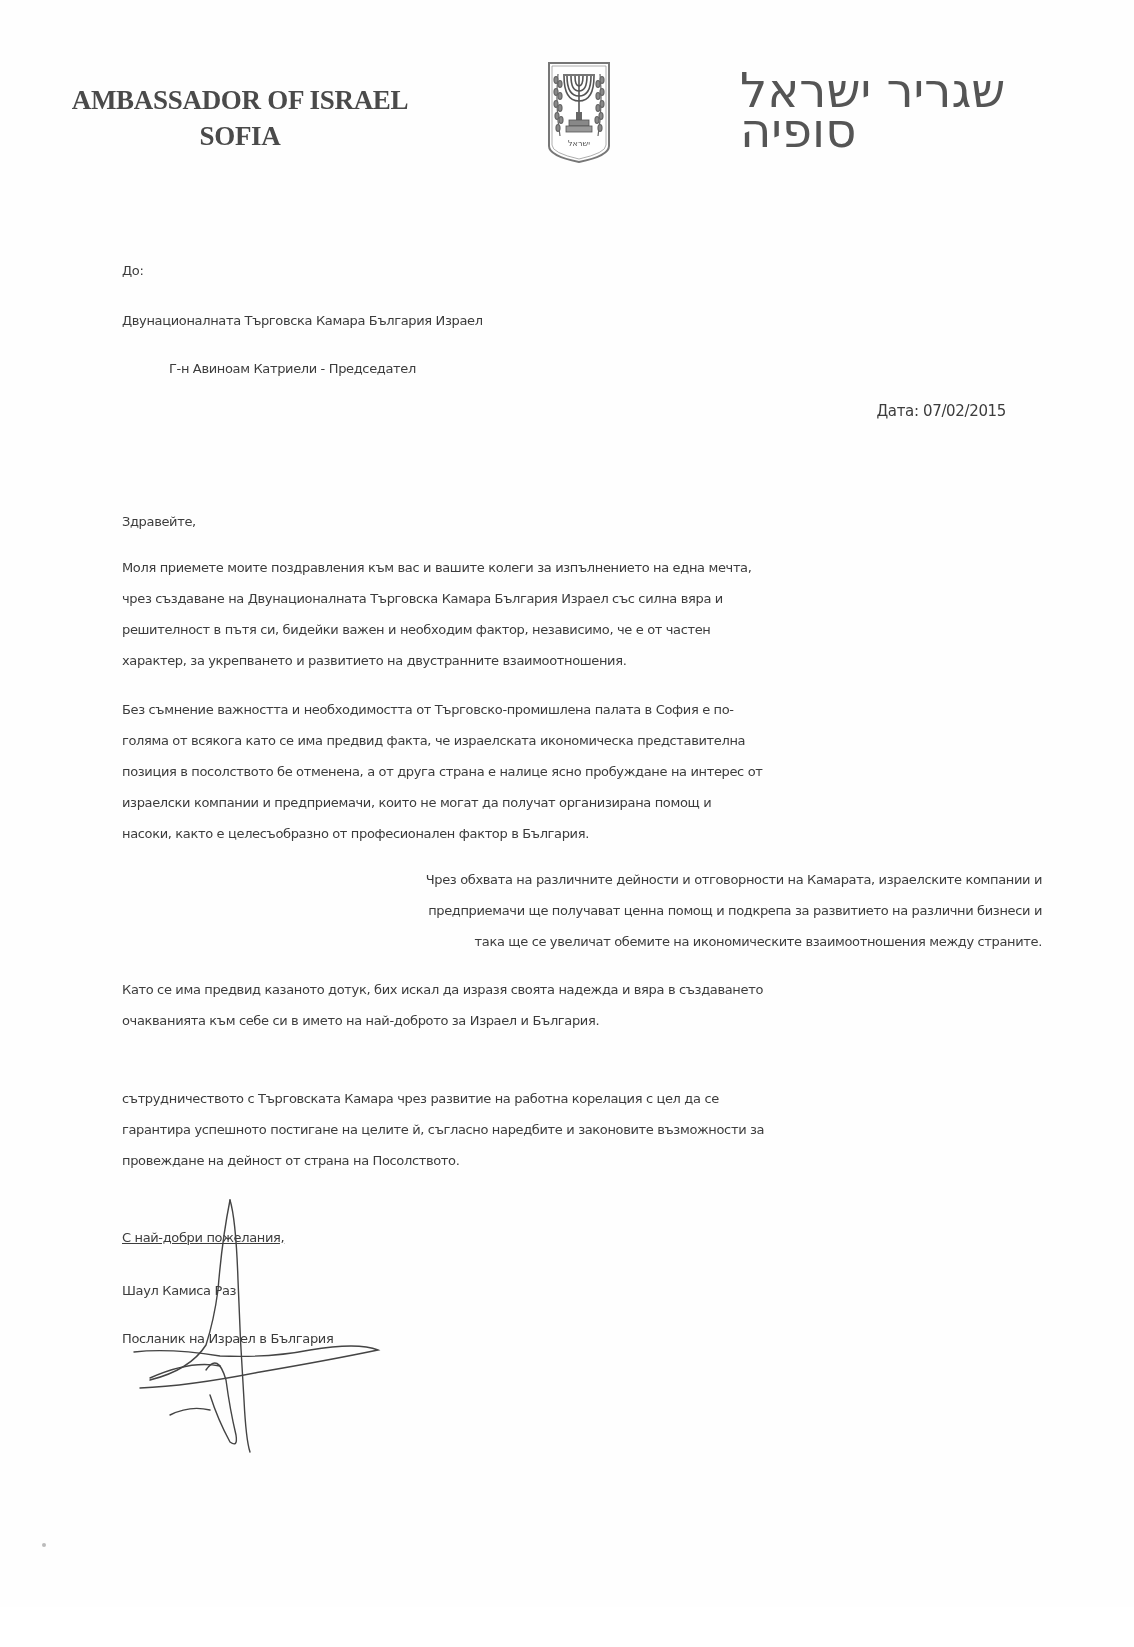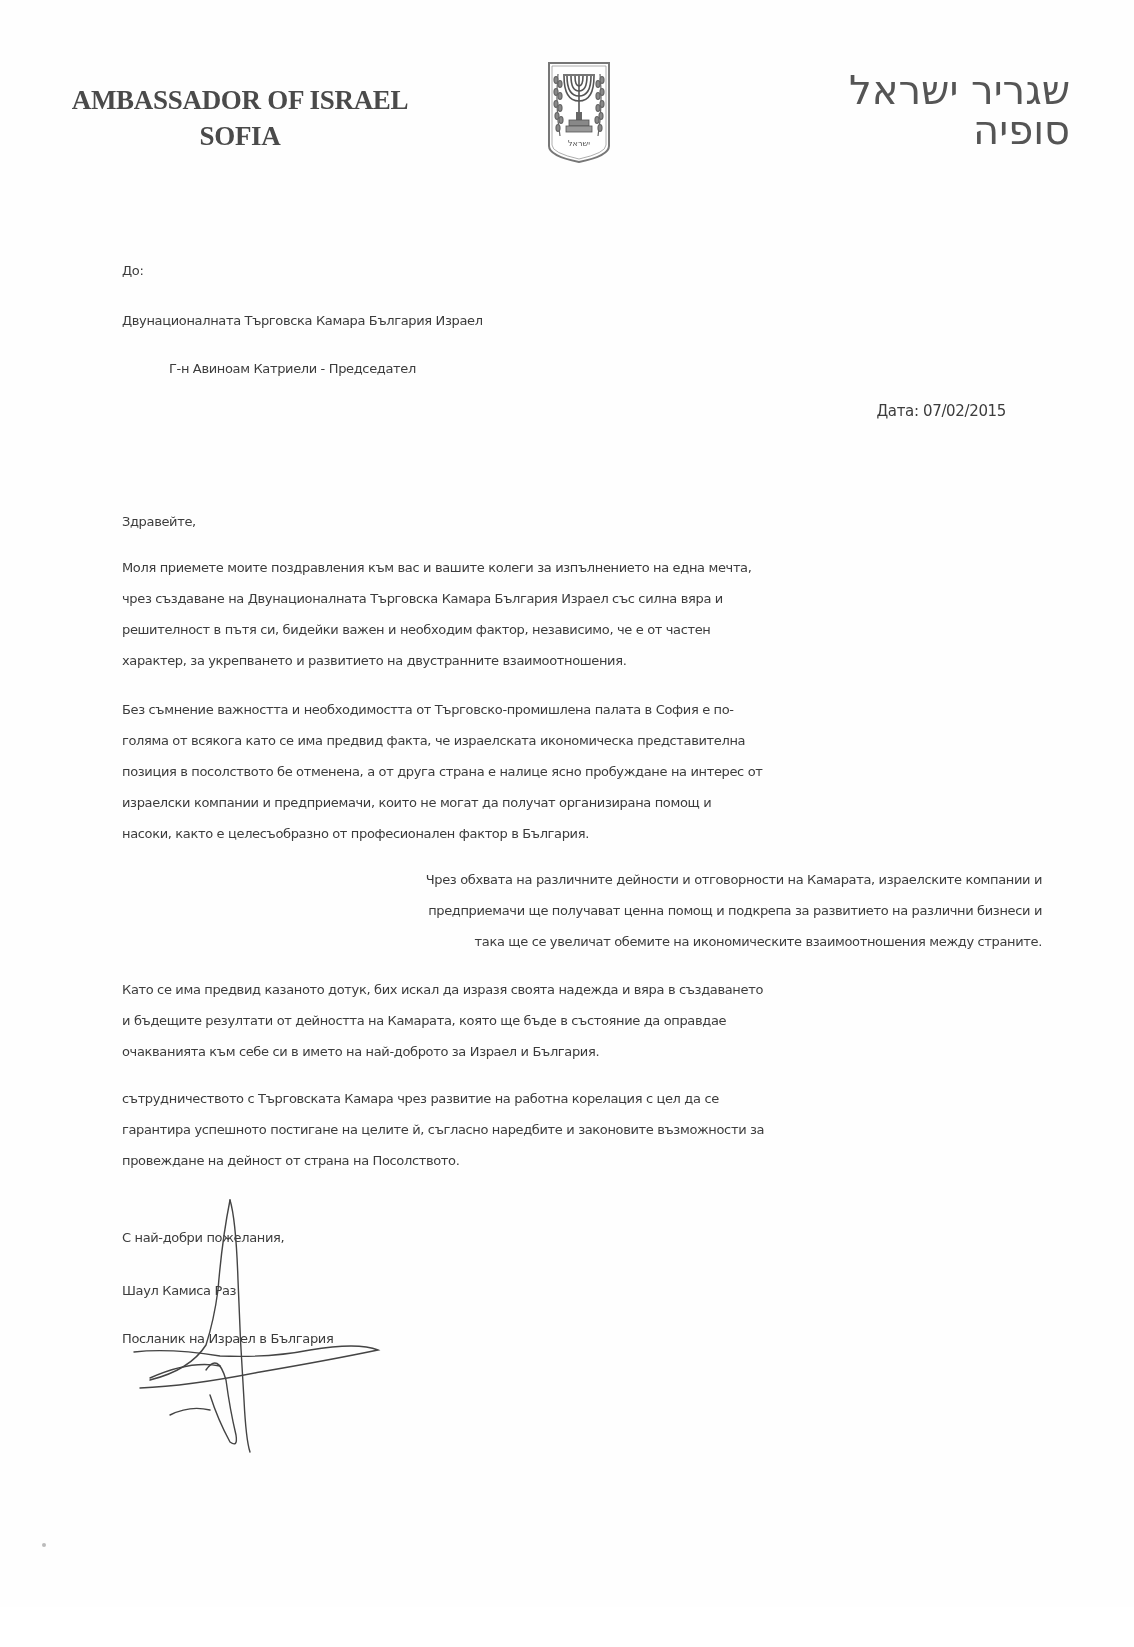--- a/index.html
+++ b/index.html
@@ -2,22 +2,22 @@
 <html><head>
 <meta charset="utf-8">
 <style>
   html, body { margin: 0; padding: 0; background: #ffffff; }
   body { width: 1134px; height: 1647px; position: relative; overflow: hidden; color: #3a3a3a; }
   .page { position: absolute; left: 0; top: 0; width: 1134px; height: 1607px; background: #fefefe; }
 
   .hdr-en { position: absolute; top: 82px; left: 40px; width: 400px; text-align: center;
     font-family: "Liberation Serif", "DejaVu Serif", serif; font-weight: bold; font-size: 27px;
     color: #4a4a4a; line-height: 36px; letter-spacing: -0.3px; }
-  .hdr-he { position: absolute; top: 70px; left: 740px; width: 330px; text-align: right;
-    font-family: "DejaVu Sans", sans-serif; font-size: 40px; color: #555; line-height: 40px;
+  .hdr-he { position: absolute; top: 70px; left: 740px; width: 330px; text-align: left;
+    font-family: "DejaVu Sans", sans-serif; font-size: 48px; color: #555; line-height: 40px;
     direction: rtl; }
   .emblem { position: absolute; left: 547px; top: 60px; width: 64px; height: 104px; }
 
   .text { position: absolute; left: 122px; font-family: "DejaVu Sans", "Liberation Sans", sans-serif;
     font-size: 13px; color: #3c3c3c; line-height: 30px; letter-spacing: -0.35px; white-space: nowrap; }
   .para { position: absolute; left: 122px; width: 920px; font-family: "DejaVu Sans", "Liberation Sans", sans-serif;
     font-size: 13px; color: #3c3c3c; line-height: 31px; letter-spacing: -0.35px; }
   .para .ln { display: block; white-space: nowrap; }
   .date { position: absolute; top: 402px; right: 128px; font-family: "DejaVu Sans", sans-serif;
     font-size: 15px; color: #3c3c3c; letter-spacing: -0.35px; }
@@ -105,31 +105,30 @@
   </div>
 
   <div class="para" style="top:864px;text-align:right;">
     <span class="ln">Чрез обхвата на различните дейности и отговорности на Камарата, израелските компании и</span>
     <span class="ln">предприемачи ще получават ценна помощ и подкрепа за развитието на различни бизнеси и</span>
     <span class="ln">така ще се увеличат обемите на икономическите взаимоотношения между страните.</span>
   </div>
 
   <div class="para" style="top:974px;">
     <span class="ln">Като се има предвид казаното дотук, бих искал да изразя своята надежда и вяра в създаването</span>
-    <span class="ln">и бъдещите резултати от дейността на Камарата, която ще бъде в състояние да оправдае</span>
     <span class="ln">очакванията към себе си в името на най-доброто за Израел и България.</span>
   </div>
 
   <div class="para" style="top:1083px;">
     <span class="ln">сътрудничеството с Търговската Камара чрез развитие на работна корелация с цел да се</span>
     <span class="ln">гарантира успешното постигане на целите й, съгласно наредбите и законовите възможности за</span>
     <span class="ln">провеждане на дейност от страна на Посолството.</span>
   </div>
 
-  <div class="text" style="top:1223px;">С най-добри пожелания,</div>
+  <div class="text" style="top:1223px;text-decoration:underline;">С най-добри пожелания,</div>
   <div class="text" style="top:1276px;">Шаул Камиса Раз</div>
   <div class="text" style="top:1324px;text-align:center;">Посланик на Израел в България</div>
 
   <svg class="sig" viewBox="0 0 300 280">
     <g fill="none" stroke="#444" stroke-width="1.4" stroke-linecap="round">
       <path d="M120 20 Q112 60 108 110 Q104 140 96 165 Q80 190 40 200"></path>
       <path d="M120 20 Q126 40 128 100 Q130 160 134 220 Q136 260 140 272"></path>
       <path d="M24 172 Q60 168 110 176 Q160 178 200 170 Q248 162 268 170 Q220 180 150 192 Q80 206 30 208"></path>
       <path d="M40 198 Q80 180 110 186"></path>
       <path d="M96 190 Q108 172 116 200 Q120 230 126 255 Q128 268 120 262 Q108 240 100 215"></path>

